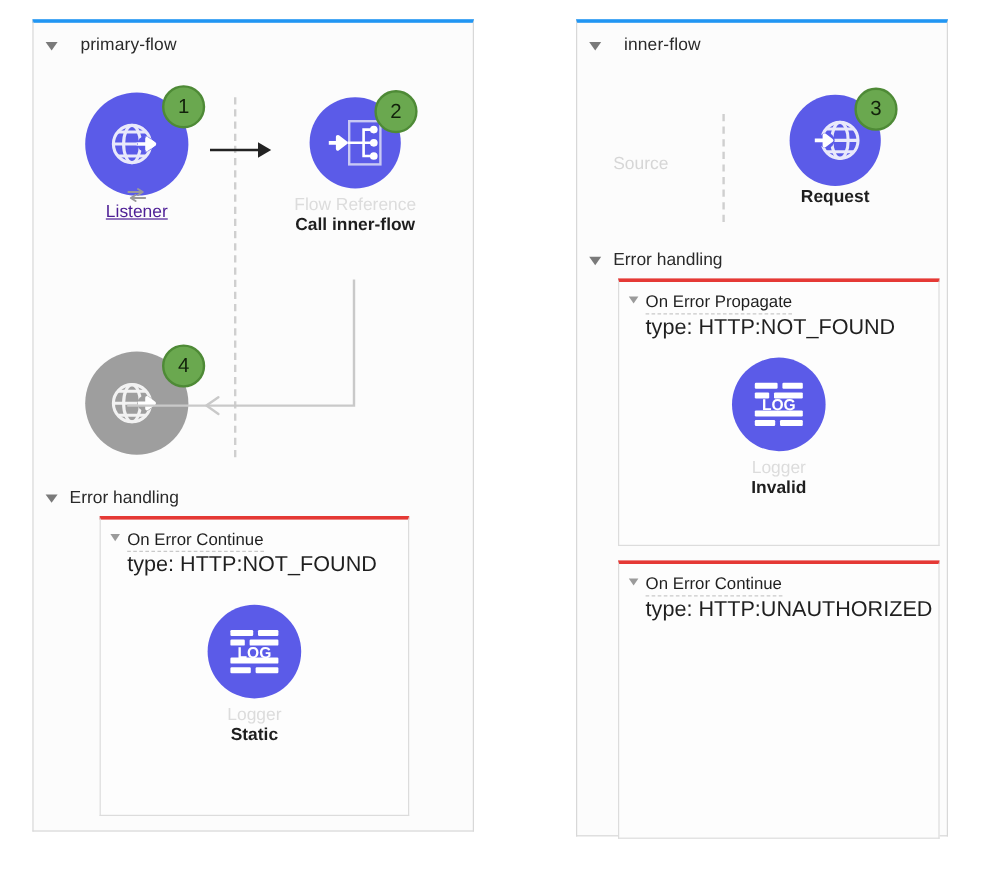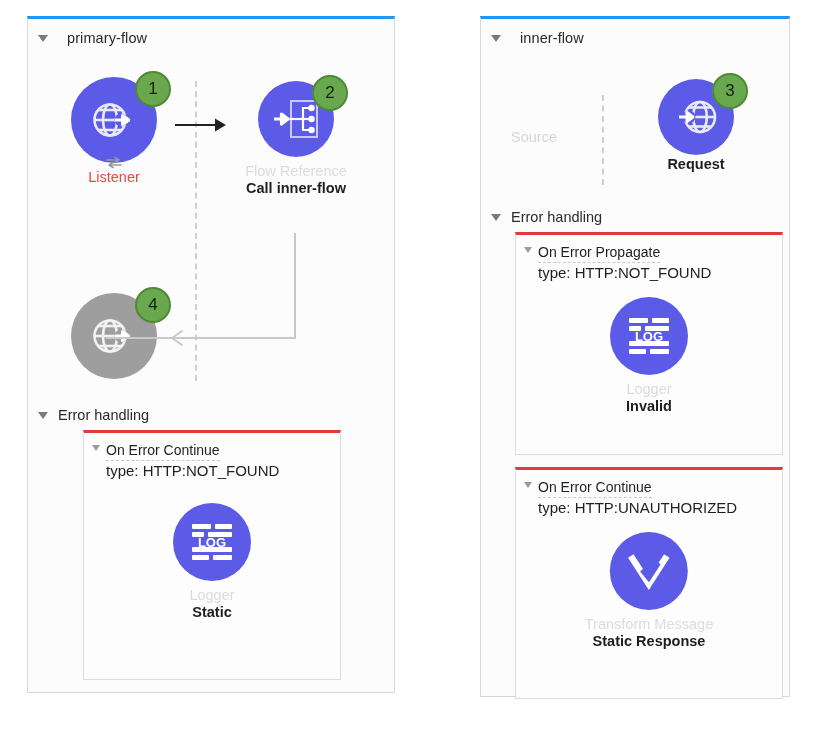--- a/index.html
+++ b/index.html
@@ -109,21 +109,22 @@
     text-align: center;
   }
 
   .node-type {
     font-size: 14.5px;
     color: #dcdcdc;
     margin-top: 6px;
     white-space: nowrap;
   }
   .node-type.dark {
-    color: #ef4444;
+    color: #4c1d95;
+    text-decoration: underline;
   }
   .node-name {
     font-size: 14.5px;
     color: #1e1e1e;
     font-weight: bold;
     margin-top: 1px;
     white-space: nowrap;
   }
 
   
@@ -183,21 +184,21 @@
     line-height: 1.22;
   }
   .err-title {
     font-size: 14px;
     color: #1f1f1f;
     border-bottom: 1px dashed #c9c9c9;
     display: inline-block;
     padding-bottom: 1px;
   }
   .err-type {
-    font-size: 15px;
+    font-size: 18px;
     color: #1f1f1f;
     white-space: nowrap;
   }
   .err-body {
     position: relative;
     height: 170px;
   }
   .err-node {
     position: absolute;
     left: 50%;
@@ -402,32 +403,20 @@
       <div class="err-box" style="margin-left:24px; margin-top:12px; width:268px; height:232px;">
         <div class="err-box-head">
           <span class="err-tri-wrap">
             <span class="tri small"></span>
           </span>
           <span class="err-titles">
             <span class="err-title">On Error Continue</span><br>
             <span class="err-type">type: HTTP:UNAUTHORIZED</span>
           </span>
         </div>
-        <div class="err-body" style="height:155px;">
-          <div class="err-node" style="top:14px;">
-            <div class="node-circle">
-              <svg width="46" height="40" viewBox="0 0 46 40">
-                <path d="M5 5 L23 33 L41 5" fill="none" stroke="#ffffff" stroke-width="6.5" stroke-linejoin="miter"></path>
-                <path d="M16 19 L23 27.5 L33 12" fill="none" stroke="#5b5be8" stroke-width="4.5" stroke-linejoin="miter"></path>
-              </svg>
-            </div>
-            <div class="node-type">Transform Message</div>
-            <div class="node-name">Static Response</div>
-          </div>
-        </div>
       </div>
     </div>
   </div>
 
   <svg class="svg-layer">
 
     <g>
       <line x1="175" y1="125" x2="222" y2="125" stroke="#222222" stroke-width="2"></line>
       <path d="M215 118.5 L226 125 L215 131.5 Z" fill="#222222"></path>
     </g>

